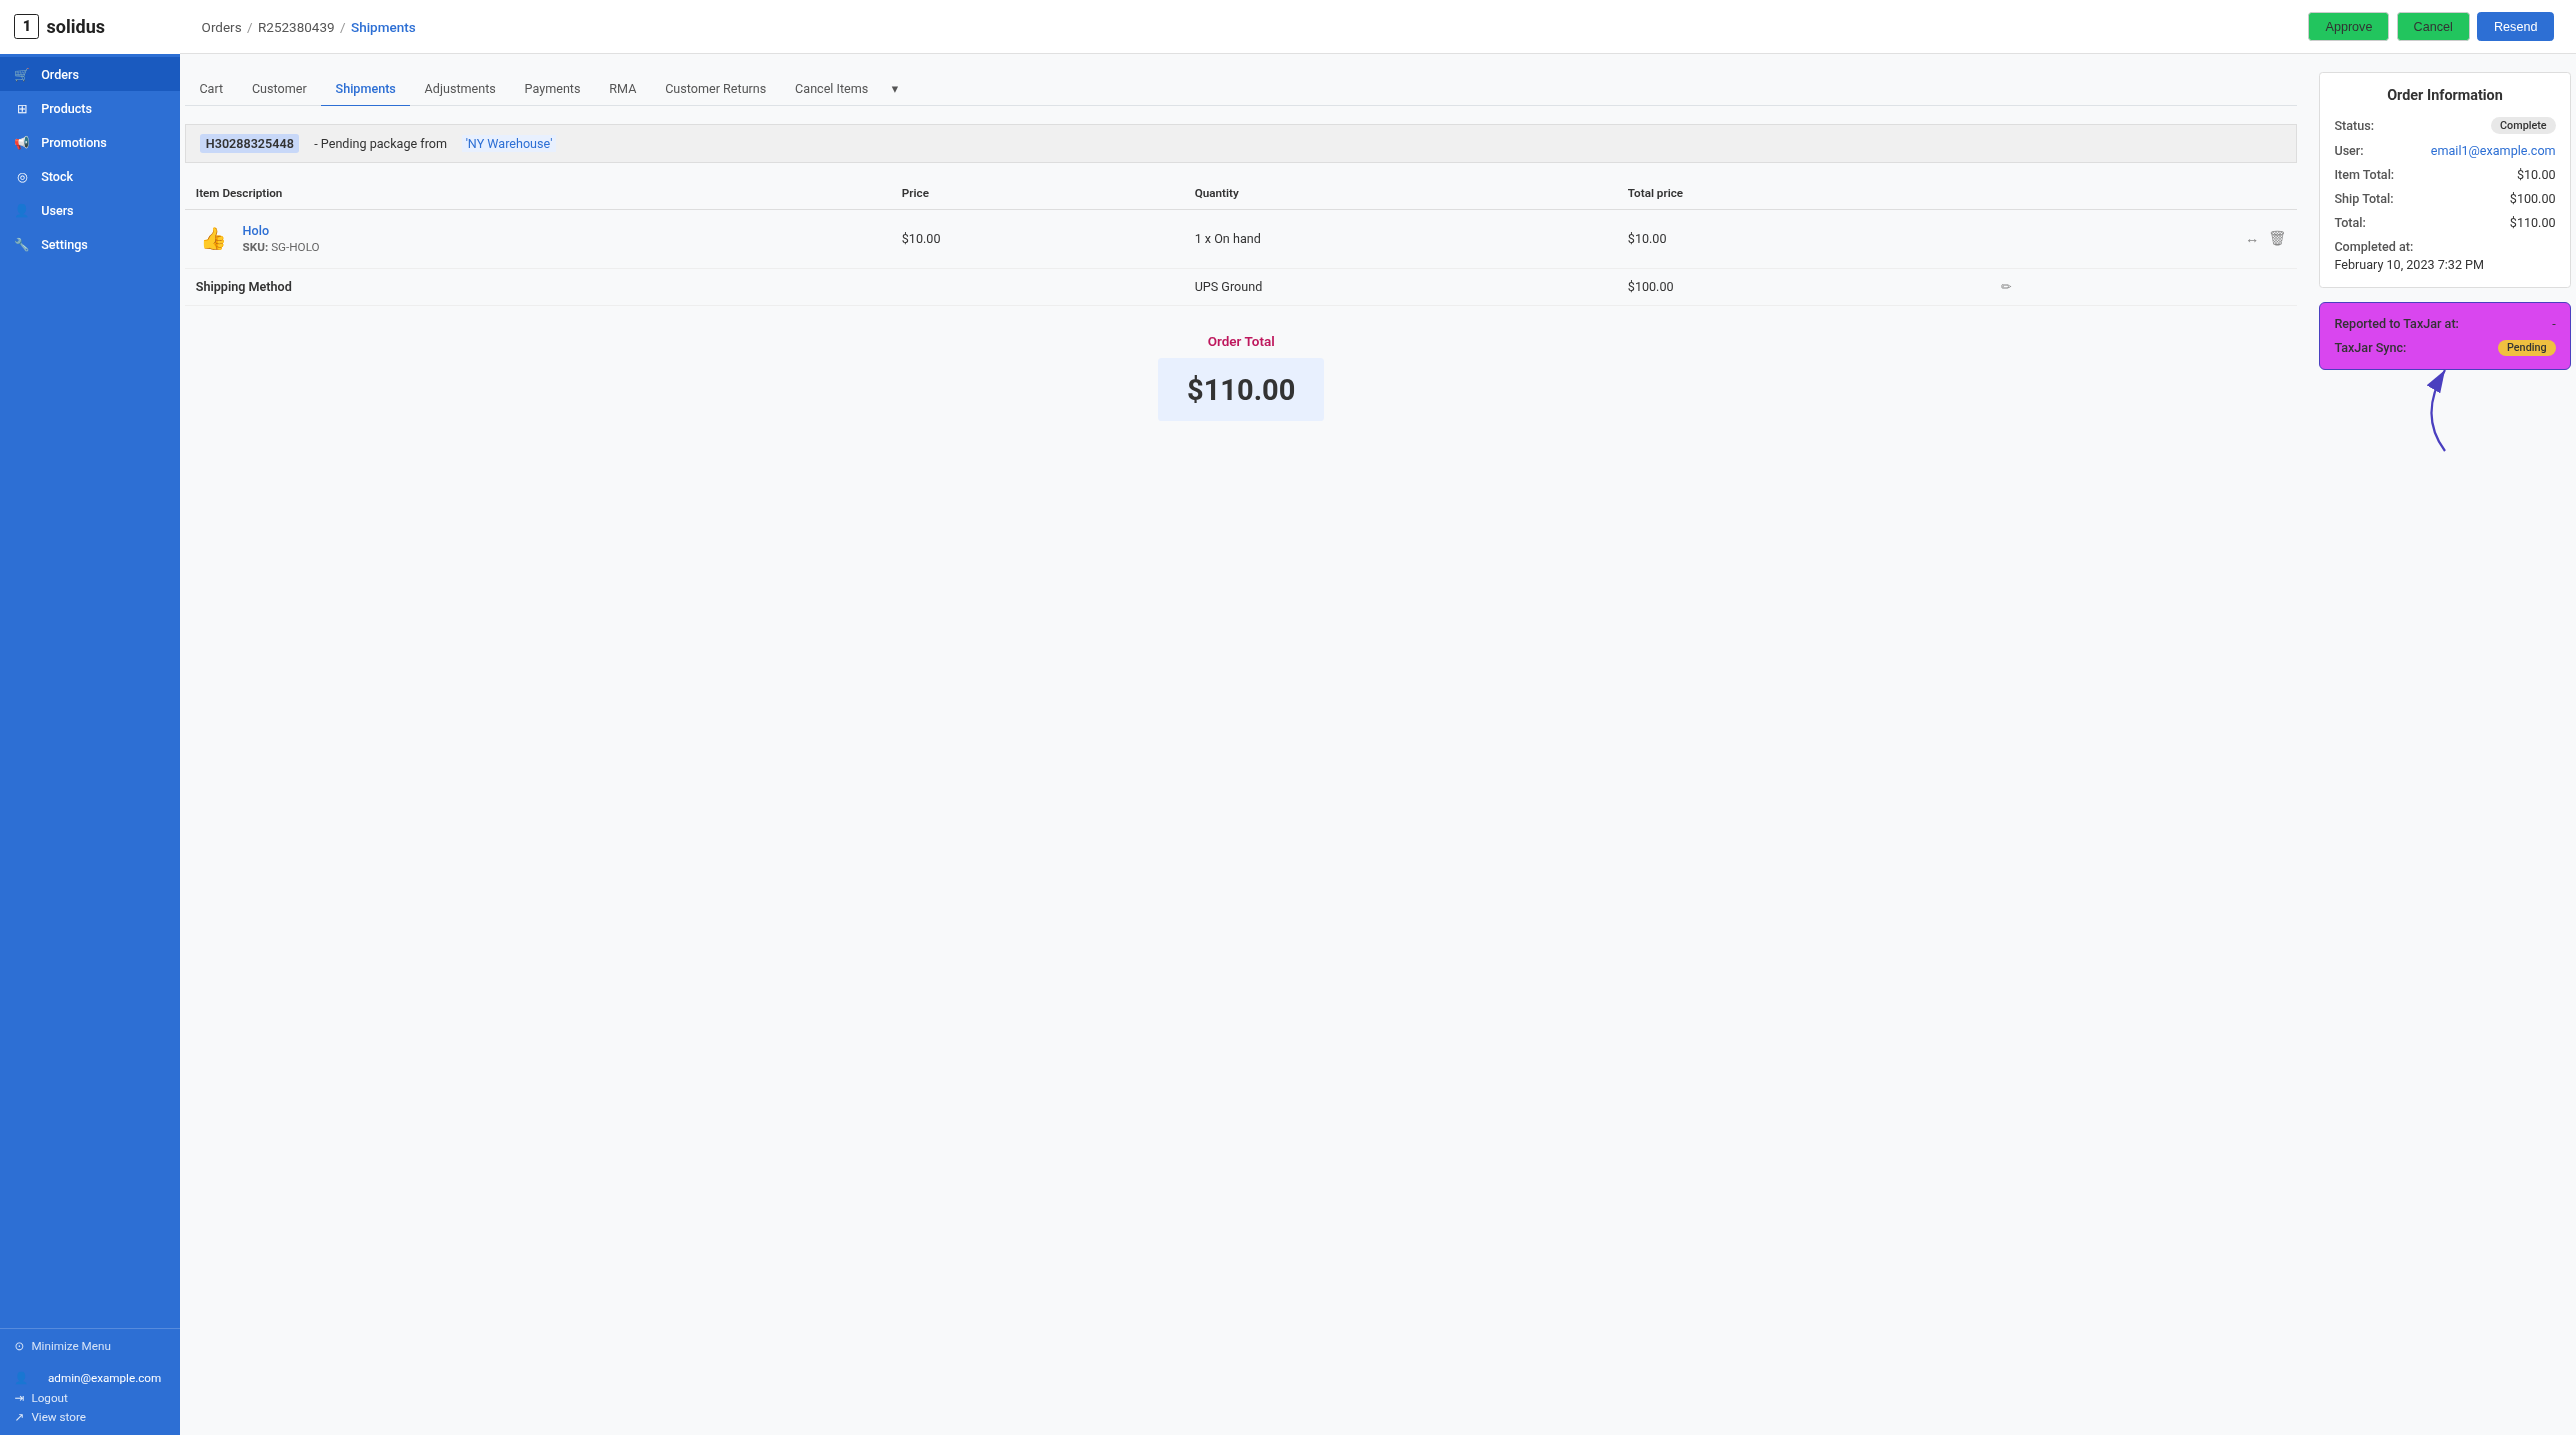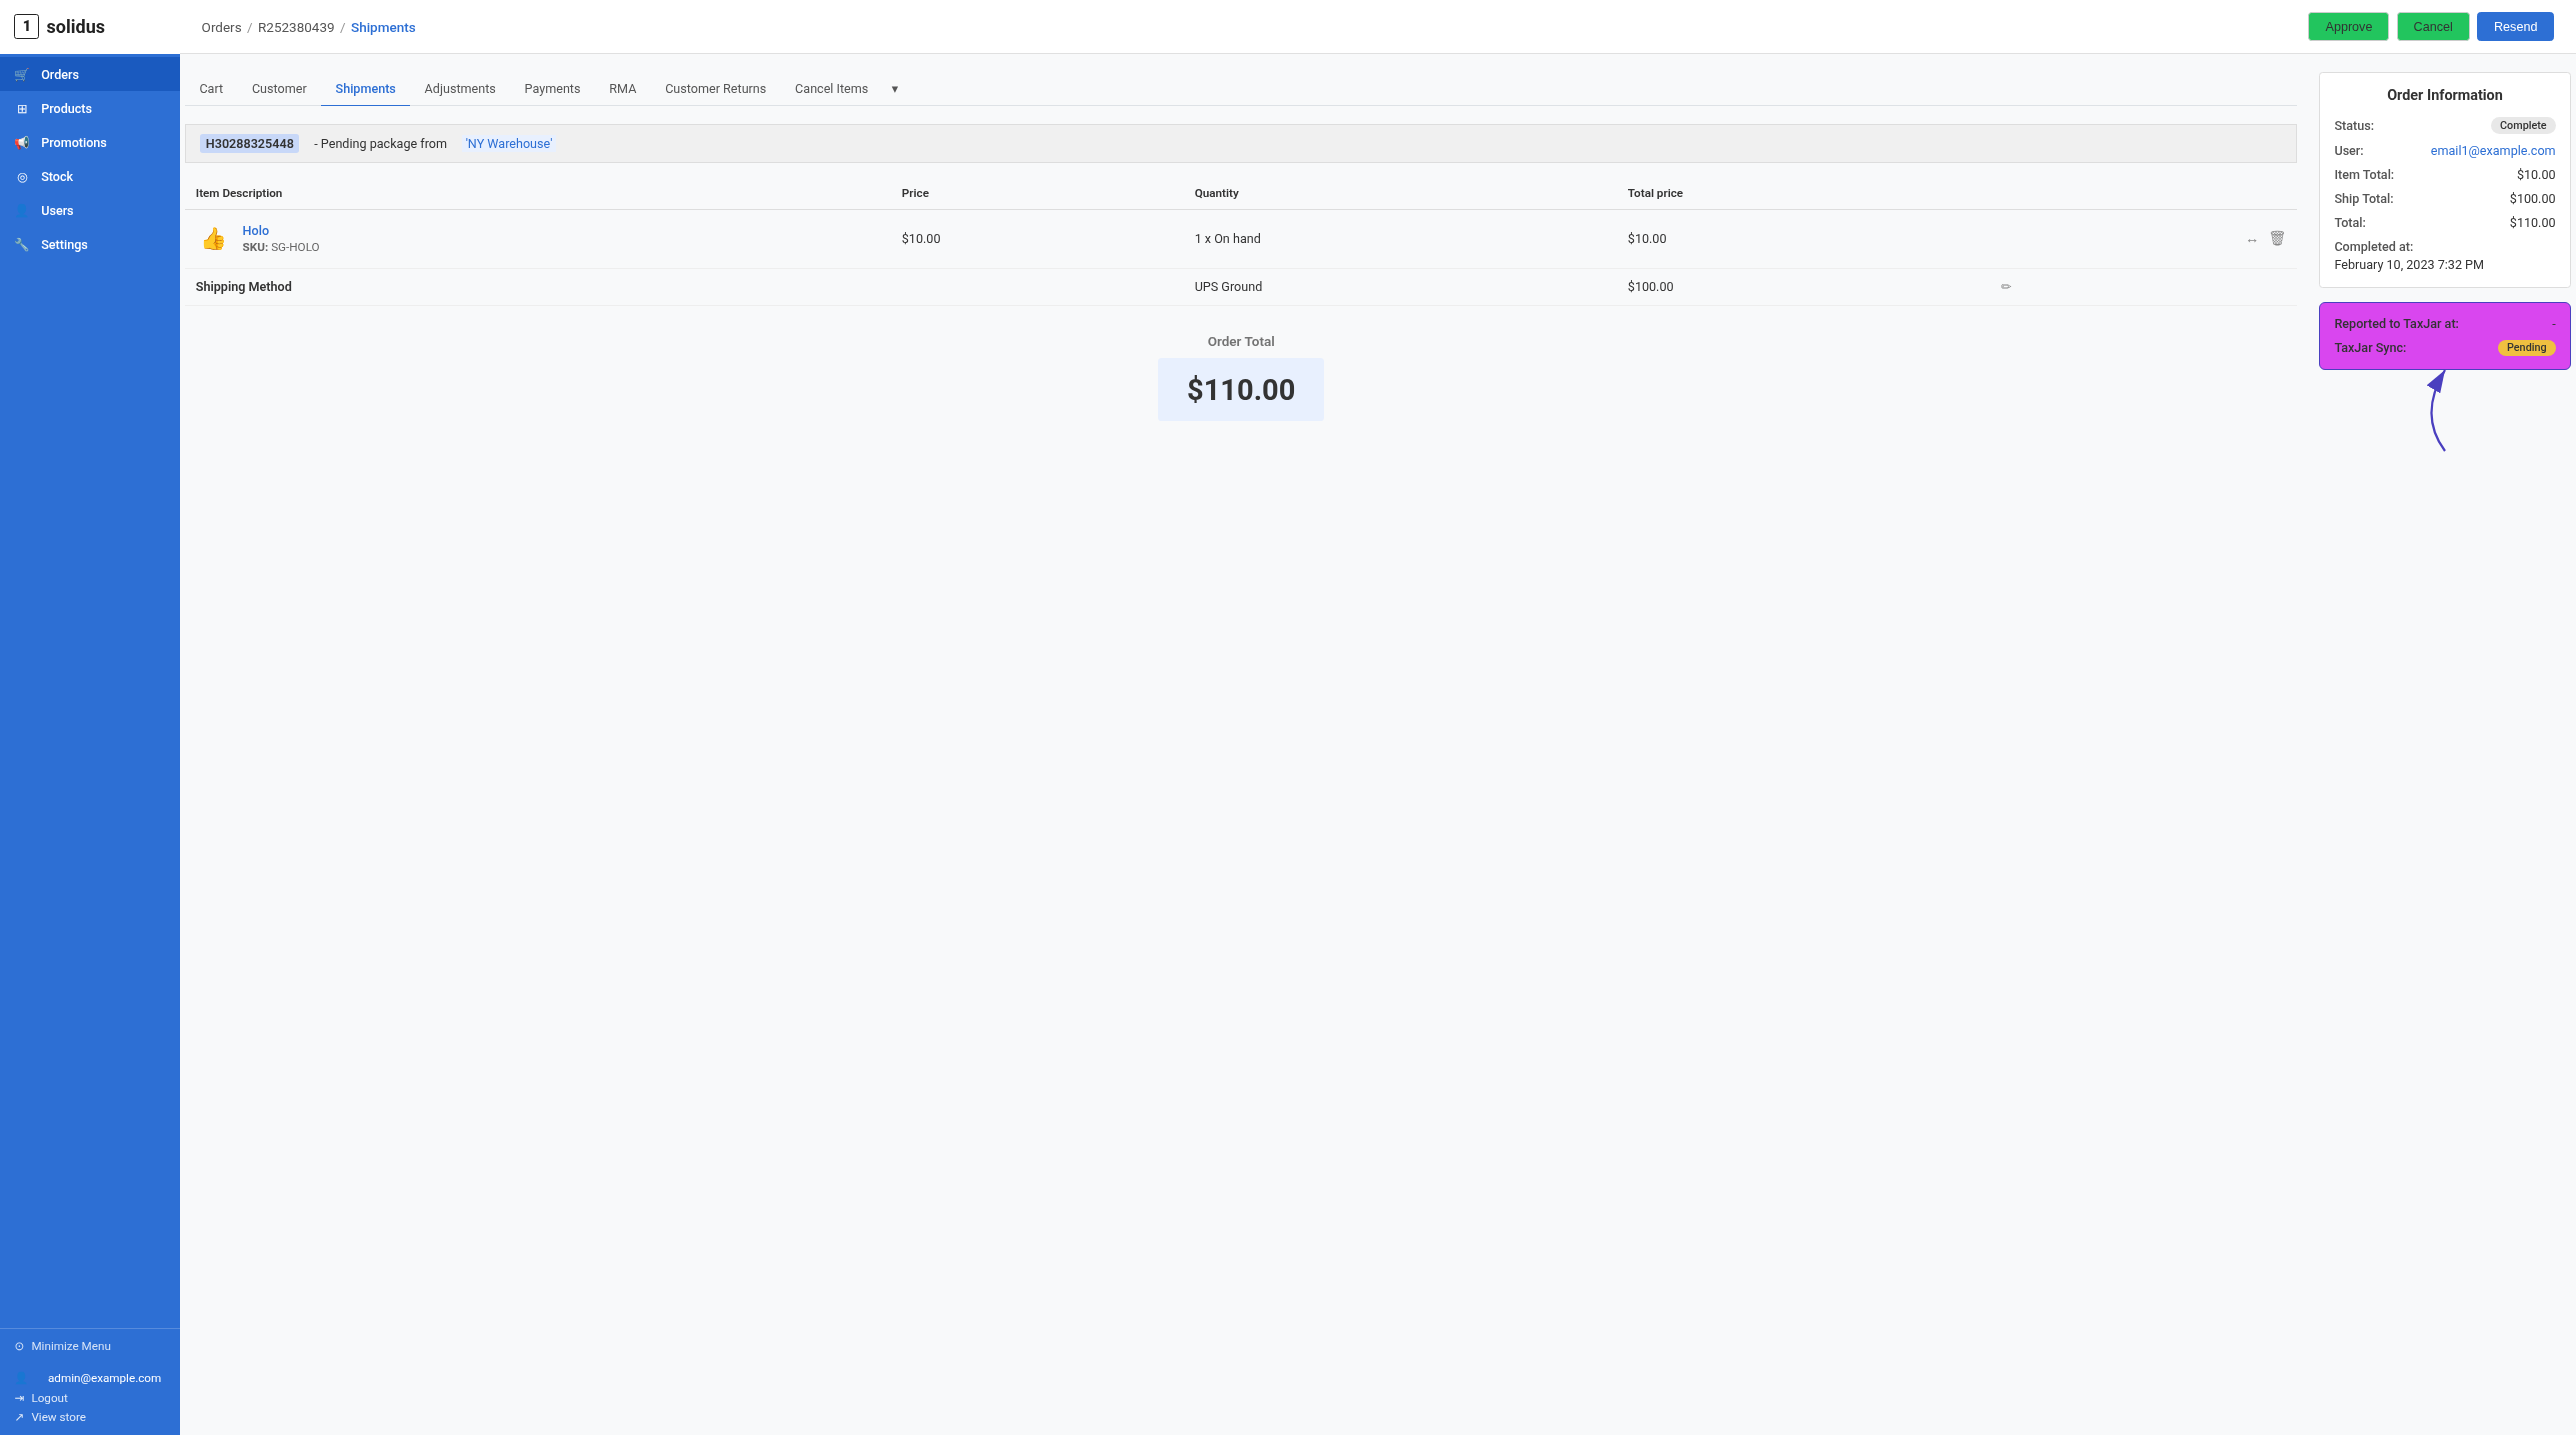--- a/index.html
+++ b/index.html
@@ -57,21 +57,21 @@
     .order-table td { padding: 10.8px 10.8px; border-bottom: 0.9px solid #eee; font-size: 12.6px; vertical-align: middle; }
     .product-thumb { width: 36px; height: 36px; display: flex; align-items: center; justify-content: center; font-size: 21.6px; }
     .product-name { color: #2d6fd4; text-decoration: none; font-weight: 500; }
     .product-sku { color: #666; font-size: 11.7px; margin-top: 1.8px; }
     .row-actions { display: flex; align-items: center; gap: 9px; justify-content: flex-end; }
     .action-icon { color: #888; cursor: pointer; font-size: 14.4px; }
 
     
     .section-label { font-weight: 600; font-size: 12.6px; }
     .edit-icon { color: #888; cursor: pointer; font-size: 12.6px; }
-    .total-label { font-size: 13.5px; font-weight: 600; color: #737373; margin-bottom: 9px; }
+    .total-label { font-size: 13.5px; font-weight: 600; color: #be185d; margin-bottom: 9px; }
     .total-amount { background: #e8f0fe; border-radius: 3.6px; padding: 14.4px 29px; display: inline-block; font-size: 29px; font-weight: 700; color: #333; }
 
     
     .right-panel { width: 252px; flex-shrink: 0; }
     .order-info-box { background: #fff; border: 0.9px solid #ddd; border-radius: 3.6px; padding: 14.4px; margin-bottom: 14.4px; }
     .order-info-title { font-size: 14.4px; font-weight: 700; text-align: center; margin-bottom: 12.6px; }
     .info-row { display: flex; justify-content: space-between; align-items: center; margin-bottom: 9px; font-size: 12.6px; }
     .info-label { color: #555; font-weight: 500; }
     .info-value { color: #333; text-align: right; }
     .info-value.link { color: #2d6fd4; }

